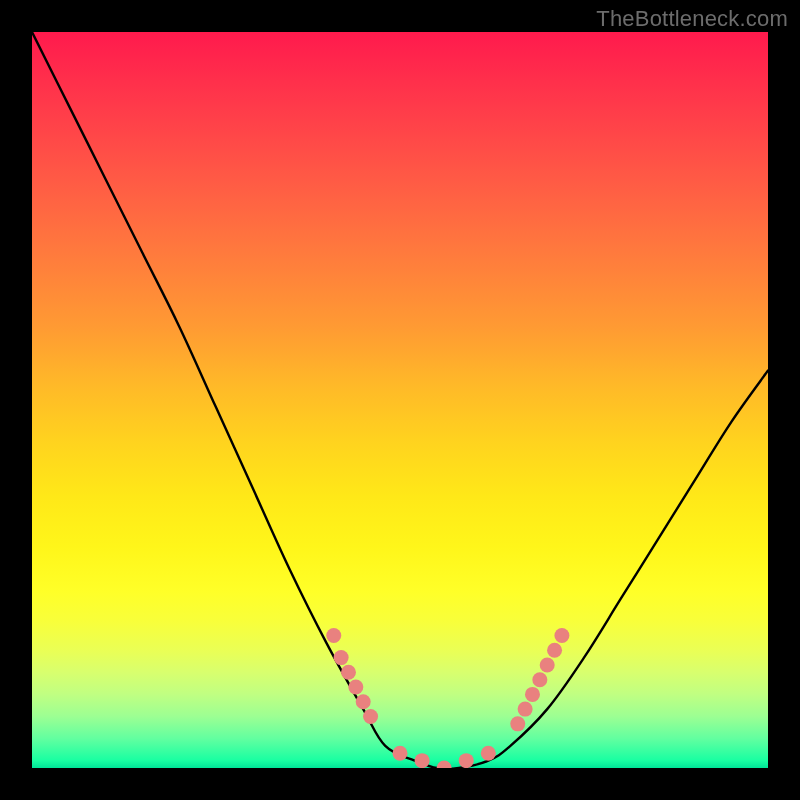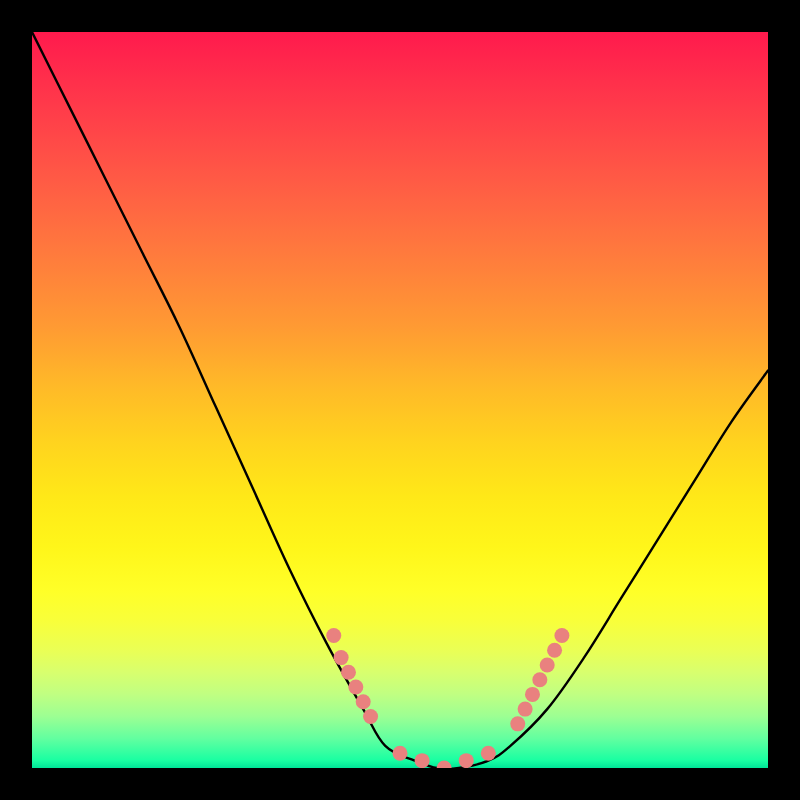--- a/index.html
+++ b/index.html
@@ -88,13 +88,14 @@
           <circle cx="485.76" cy="691.84" r="7.5" fill="#e9817f"></circle>
           <circle cx="493.12" cy="677.12" r="7.5" fill="#e9817f"></circle>
           <circle cx="500.48" cy="662.40" r="7.5" fill="#e9817f"></circle>
           <circle cx="507.84" cy="647.68" r="7.5" fill="#e9817f"></circle>
           <circle cx="515.20" cy="632.96" r="7.5" fill="#e9817f"></circle>
           <circle cx="522.56" cy="618.24" r="7.5" fill="#e9817f"></circle>
           <circle cx="529.92" cy="603.52" r="7.5" fill="#e9817f"></circle>
         </g>
     </svg>
   </div>
+  <div class="attribution">TheBottleneck.com</div>
 </div>
 
 </body></html>

